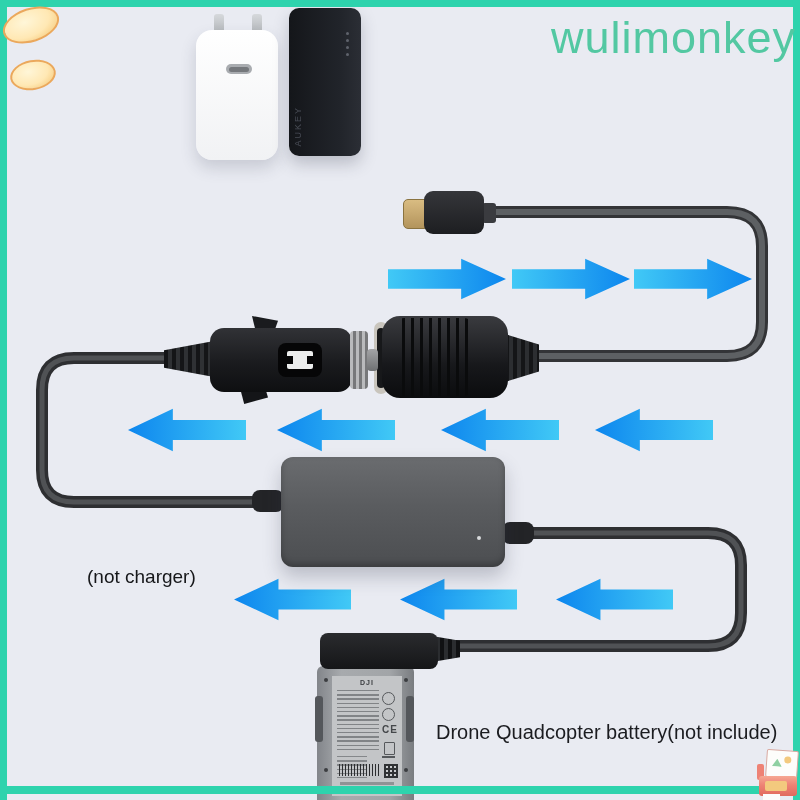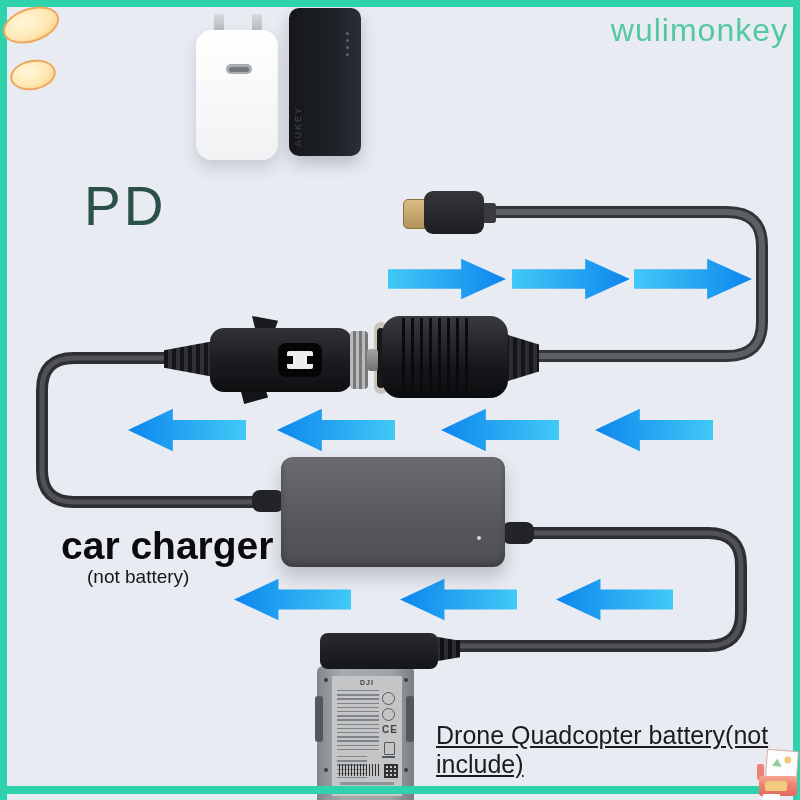--- a/index.html
+++ b/index.html
@@ -8,32 +8,32 @@
   .abs{position:absolute;}
 
   
   .frame-bar{position:absolute;background:#2ed3ad;z-index:40;}
   #bar-top{left:0;top:0;width:800px;height:7px;}
   #bar-left{left:0;top:0;width:7px;height:800px;}
   #bar-right{left:793px;top:0;width:7px;height:800px;}
   #bar-bottom{left:0;top:786px;width:800px;height:8px;}
 
   
-  #watermark{right:12px;top:12px;font-size:32px;font-weight:400;color:#53c8a2;
+  #watermark{right:4px;top:12px;font-size:45px;font-weight:400;color:#53c8a2;
              letter-spacing:1px;z-index:45;}
 
   
   #title{left:84px;top:174px;display:flex;align-items:baseline;gap:10px;z-index:7;}
   #title .t-bold{font-size:41px;font-weight:bold;color:#0c0c0f;letter-spacing:1px;}
   #title .t-pd{font-size:55px;font-weight:300;color:#2b4f49;letter-spacing:3px;}
 
   
   #car-charger-label{left:61px;top:524px;font-size:39px;font-weight:bold;color:#0b0b0e;z-index:7;}
   #car-charger-note{left:87px;top:566px;font-size:19px;color:#16171a;z-index:7;}
-  #battery-note{left:436px;top:721px;font-size:25px;color:#1b1c20;z-index:35;text-decoration:underline;}
+  #battery-note{left:436px;top:721px;font-size:20px;color:#1b1c20;z-index:35;}
 
   
   #arrows{left:0;top:0;width:800px;height:800px;z-index:6;}
   .arrow{position:absolute;}
   .arrow.right{clip-path:polygon(0 28%,62% 28%,62% 4%,100% 50%,62% 96%,62% 72%,0 72%);}
   .arrow.left{clip-path:polygon(100% 28%,38% 28%,38% 4%,0 50%,38% 96%,38% 72%,100% 72%);}
 
   
   #cables{left:0;top:0;z-index:3;}
 
@@ -185,21 +185,20 @@
   <div class="abs" id="power-bank">
     <div class="led abs" style="top:24px"></div>
     <div class="led abs" style="top:31px"></div>
     <div class="led abs" style="top:38px"></div>
     <div class="led abs" style="top:45px"></div>
     <div class="abs" id="power-bank-brand">AUKEY</div>
   </div>
 
   <div class="abs" id="watermark" style="color: rgb(83, 200, 162);">wulimonkey</div>
   <div class="abs" id="title">
-    <span class="t-pd" style="color: rgb(43, 79, 73);">PD</span>
   </div>
 
   <div class="abs" id="usbc-tip"></div>
   <div class="abs" id="usbc-neck"></div>
   <div class="abs" id="usbc-body"></div>
 
   <div class="abs" id="plug-relief"></div>
   <div class="abs" id="plug-clip-top"></div>
   <div class="abs" id="plug-clip-bottom"></div>
   <div class="abs" id="plug-body"></div>
@@ -216,22 +215,21 @@
     <div class="abs" id="socket-mouth-dark"></div>
   </div>
   <div class="abs" id="socket-body"></div>
   <div class="abs" id="socket-ribs"></div>
   <div class="abs" id="socket-relief"></div>
 
   <div class="abs nipple" id="nipple-left"></div>
   <div class="abs nipple" id="nipple-right"></div>
   <div class="abs" id="converter-box"></div>
   <div class="abs" id="box-led"></div>
-  <div class="abs" id="car-charger-label">car charger</div>
-  <div class="abs" id="car-charger-note">(not battery)</div>
+  <div class="abs" id="car-charger-note">(not charger)</div>
 
   <div class="abs" id="battery-boot"></div>
   <div class="abs" id="battery-cap"></div>
   <div class="abs" id="battery-body"></div>
   <div class="abs side-slot" id="slot-l"></div>
   <div class="abs side-slot" id="slot-r"></div>
   <div class="abs screw" style="left:324px;top:678px"></div>
   <div class="abs screw" style="left:404px;top:678px"></div>
   <div class="abs screw" style="left:324px;top:768px"></div>
   <div class="abs screw" style="left:404px;top:768px"></div>

